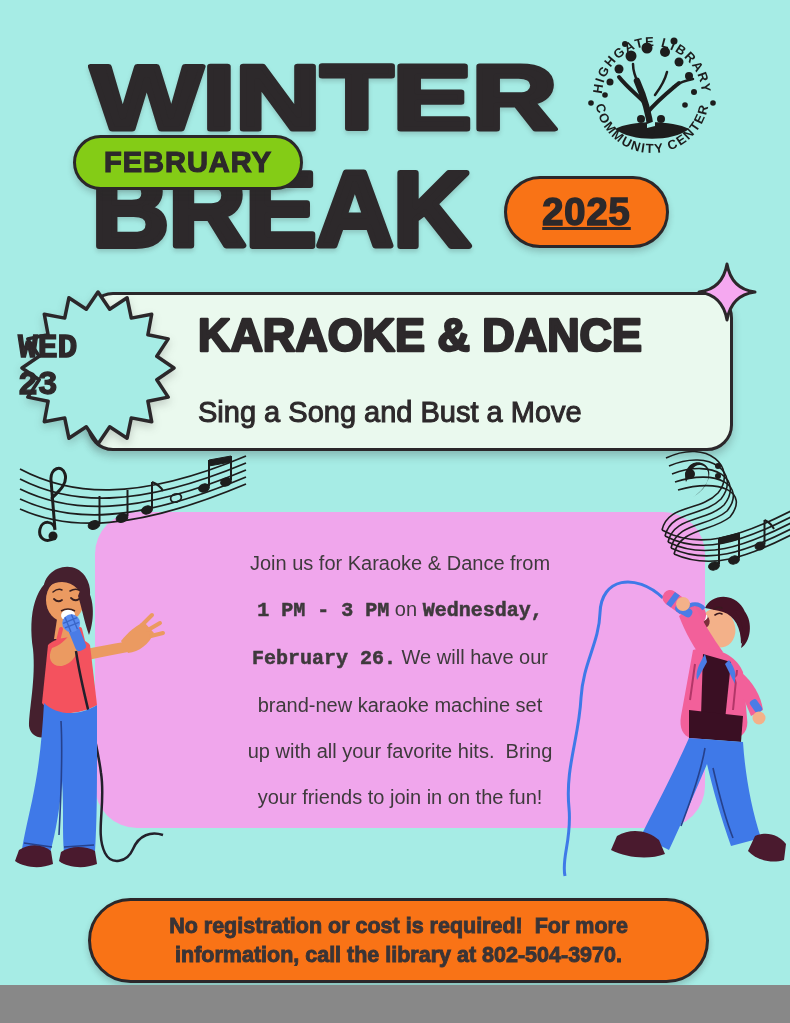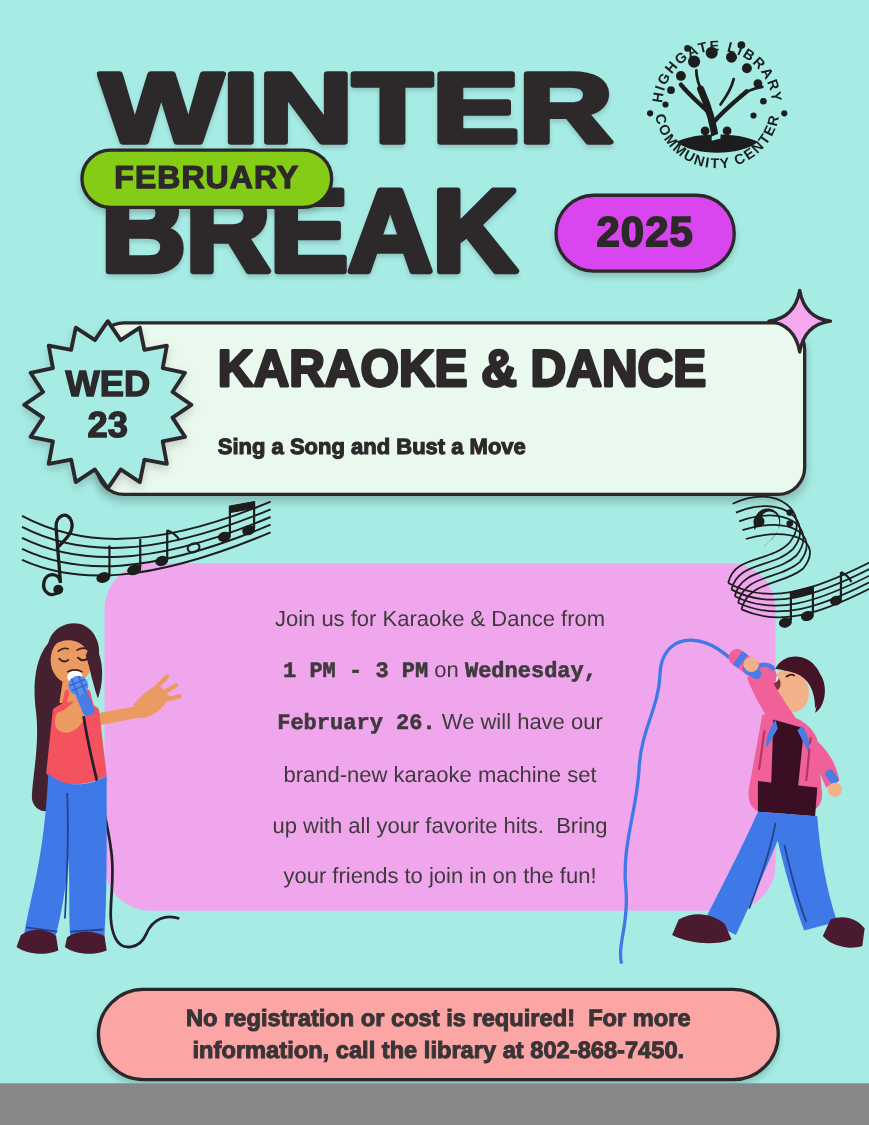--- a/index.html
+++ b/index.html
@@ -11,56 +11,56 @@
   
   .title-svg{position:absolute;filter:drop-shadow(0 3px 2px rgba(40,40,40,.18));}
   #title-winter{left:88px;top:54px;z-index:5;}
   #title-break{left:88px;top:156px;z-index:5;}
 
   .pill{position:absolute;display:flex;align-items:center;justify-content:center;
         border:3.5px solid #2b272a;border-radius:999px;font-weight:bold;
         box-shadow:0 4px 6px rgba(40,40,40,.22);}
   #feb-badge{left:73px;top:135px;width:224px;height:49px;background:#84cc16;
              font-size:29px;letter-spacing:1px;-webkit-text-stroke:1.2px #2d292b;z-index:6;}
-  #year-badge{left:504px;top:176px;width:159px;height:66px;background:#d946ef;
-              font-size:38px;letter-spacing:1px;-webkit-text-stroke:1.6px #2d292b;z-index:6;}
+  #year-badge{left:504px;top:176px;width:159px;height:66px;background:#f97316;
+              font-size:38px;letter-spacing:1px;-webkit-text-stroke:1.6px #2d292b;z-index:6;text-decoration:underline;}
 
   #logo{left:581px;top:25px;z-index:5;}
 
   
   #event-card{left:87px;top:292px;width:640px;height:153px;background:#eaf9ee;
               border:3px solid #2b272a;border-radius:26px;z-index:3;
               box-shadow:0 5px 8px rgba(40,40,40,.25);}
   #karaoke-title{left:196px;top:310px;z-index:4;}
   #event-datetime{left:198px;top:362px;font-size:26px;color:#333031;z-index:4;white-space:pre;}
-  #event-tagline{left:198px;top:396px;font-size:20px;font-weight:bold;
+  #event-tagline{left:198px;top:396px;font-size:29px;font-weight:normal;
                  -webkit-text-stroke:1px #2d292b;color:#2d292b;z-index:4;white-space:pre;}
 
   #starburst{left:18px;top:288px;width:160px;height:160px;z-index:4;
              filter:drop-shadow(0 4px 4px rgba(40,40,40,.2));}
-  #date-badge-text{left:18px;top:330px;width:160px;text-align:center;z-index:5;
+  #date-badge-text{left:18px;top:330px;width:160px;text-align:left;z-index:5;
                    font-size:33px;line-height:37px;font-weight:bold;
-                   -webkit-text-stroke:1.3px #2d292b;color:#2d292b;}
+                   -webkit-text-stroke:1.3px #2d292b;color:#2d292b;font-family:Liberation Mono, monospace;}
   #sparkle{left:697px;top:262px;z-index:6;}
 
   
   #pink-panel{left:95px;top:512px;width:610px;height:316px;background:#f0a6ec;
               border-radius:42px;z-index:2;}
   #description{left:95px;top:540px;width:610px;z-index:2;text-align:center;
                font-size:20px;line-height:46px;color:#3e3a3c;white-space:pre-wrap;}
   #description .bold{font-weight:bold;font-family:Liberation Mono, monospace;-webkit-text-stroke:.5px #3e3a3c;}
 
   
   #music-left{left:14px;top:446px;z-index:4;}
   #music-right{left:638px;top:438px;z-index:4;}
   #singer-woman{left:2px;top:553px;z-index:5;}
   #singer-man{left:555px;top:568px;z-index:5;}
 
   
-  #footer-pill{left:88px;top:898px;width:615px;height:79px;background:#fca5a5;
+  #footer-pill{left:88px;top:898px;width:615px;height:79px;background:#f97316;
                border:3px solid #2b272a;border-radius:45px;z-index:5;
                display:flex;flex-direction:column;align-items:center;justify-content:center;
                box-shadow:0 4px 6px rgba(40,40,40,.22);}
   #footer-pill .line{font-size:21.5px;line-height:29px;font-weight:bold;
                      -webkit-text-stroke:.9px #3a3436;color:#3a3436;white-space:pre;}
 </style>
 </head>
 <body>
 
 <div class="page">
@@ -267,16 +267,16 @@
     <rect x="194" y="134" width="14" height="8" rx="3" transform="rotate(55 201 138)" fill="#4a7ce6"></rect>
     <circle cx="204" cy="150" r="6.5" fill="#f3b189"></circle>
     <path d="M134,170 C120,202 100,240 86,268 L114,282 C128,252 142,220 152,196 C158,222 166,250 176,278 L206,270 C196,240 190,205 188,174 Z" fill="#3f79e8"></path>
     <path d="M150,180 C146,204 136,232 126,258 M158,200 C164,226 170,250 178,270" stroke="#26418c" stroke-width="1.6" fill="none"></path>
     <path d="M62,268 C76,260 92,262 104,272 L110,286 C94,292 72,290 56,282 Z" fill="#4a1a2e"></path>
     <path d="M200,268 C212,263 224,267 231,276 L229,292 C216,296 201,292 193,283 Z" fill="#4a1a2e"></path>
   </svg>
 
   <div id="footer-pill" class="abs">
     <div class="line">No registration or cost is required!  For more</div>
-    <div class="line">information, call the library at 802-868-7450.</div>
+    <div class="line">information, call the library at 802-504-3970.</div>
   </div>
 
 </div>
 
 </body></html>

